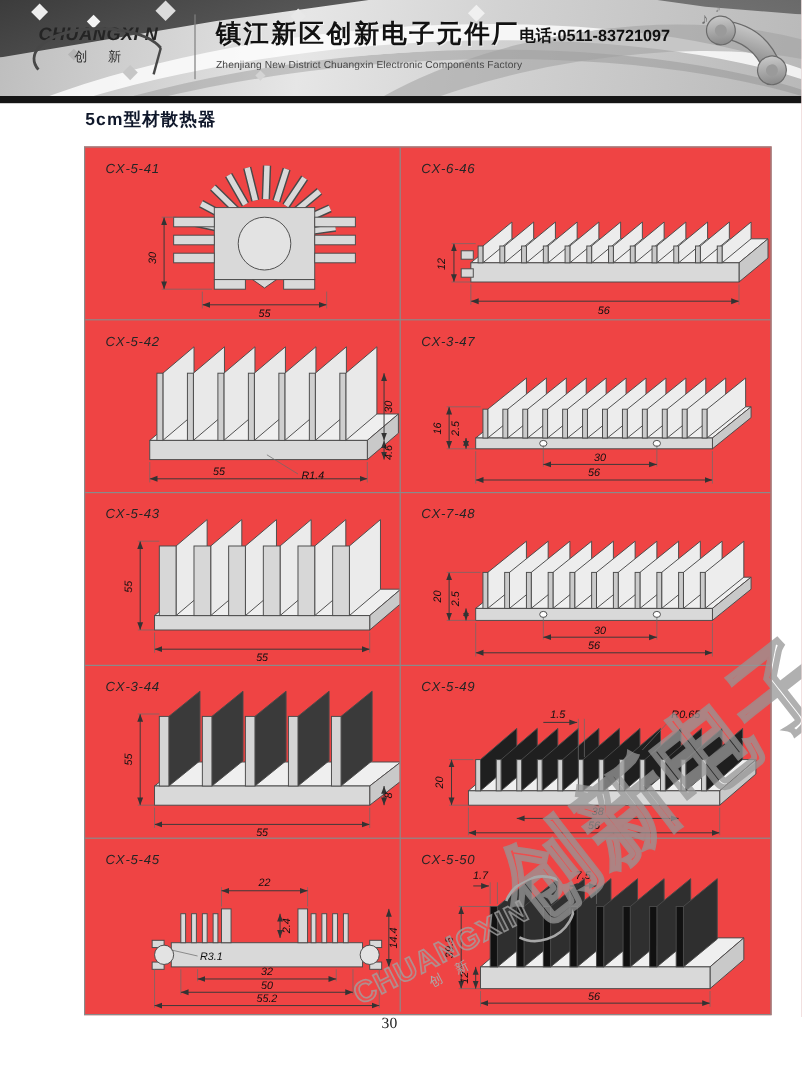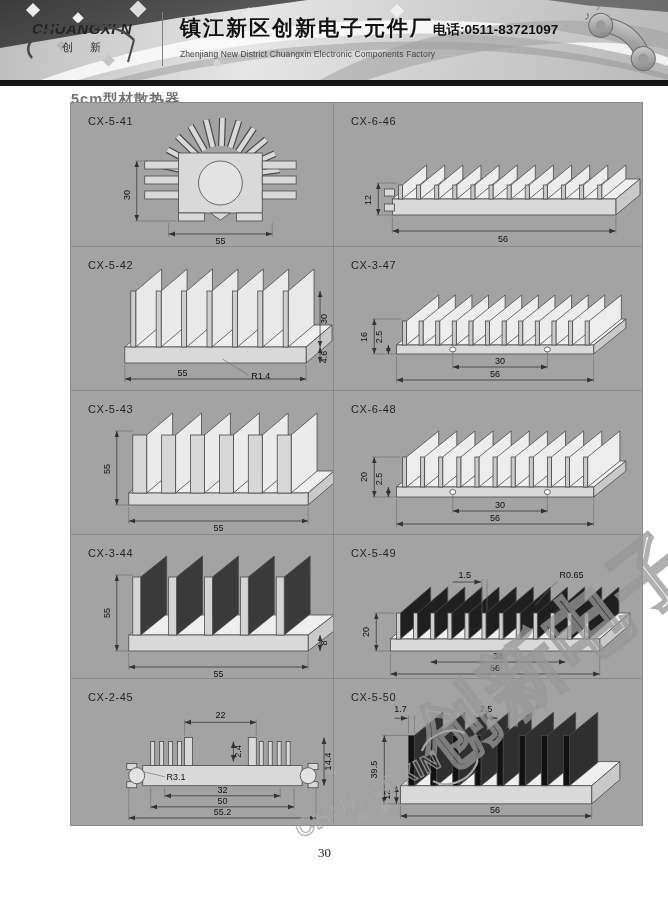--- a/index.html
+++ b/index.html
@@ -25,23 +25,23 @@
   .logo .bsub{font-size:11px;letter-spacing:7px;color:#2e2e2e;margin-top:3px;padding-left:6px;}
   .logo svg{position:absolute;left:0;top:-10px;pointer-events:none;}
   .hdiv{position:absolute;left:162px;top:12px;width:1px;height:54px;background:#808080;}
   .co{position:absolute;left:180px;top:14px;}
   .co .cn{font-size:21px;font-weight:900;letter-spacing:2px;color:#121212;
           text-shadow:1px 1px 0 rgba(255,255,255,.55);}
   .co .en{font-size:8.5px;color:#474747;margin-top:7px;letter-spacing:.1px;}
   .tel{position:absolute;left:433px;top:18px;font-size:13.5px;font-weight:bold;color:#101010;line-height:1.75;}
   .phone-svg{position:absolute;right:2px;top:2px;}
   
-  .sect{position:absolute;left:71px;top:90px;font-size:14.5px;font-weight:bold;color:#737373;letter-spacing:1px;}
-  .grid{position:absolute;left:70px;top:102px;width:571px;height:722px;border:1px solid #8a8a8a;
-        display:grid;grid-template-columns:263px 1fr;grid-template-rows:repeat(5,144px);background:#a3a3a3;}
+  .sect{position:absolute;left:71px;top:90px;font-size:14.5px;font-weight:bold;color:#0f172a;letter-spacing:1px;}
+  .grid{position:absolute;left:70px;top:122px;width:571px;height:722px;border:1px solid #8a8a8a;
+        display:grid;grid-template-columns:263px 1fr;grid-template-rows:repeat(5,144px);background:#ef4444;font-style:italic;}
   .cell{position:relative;border-right:1px solid #8a8a8a;border-bottom:1px solid #8a8a8a;overflow:hidden;}
   .cell.rc{border-right:none;}
   .cell.lr{border-bottom:none;}
   .model{position:absolute;left:17px;top:12px;font-size:11px;letter-spacing:.6px;color:#252525;}
   .cell svg{position:absolute;left:0;top:0;width:100%;height:100%;}
   .shape{stroke:#4a4a4a;stroke-width:.8;}
   .body{fill:#d9d9d9;}
   .top{fill:#efefef;}
   .side{fill:#c9c9c9;}
   .dim{stroke:#383838;stroke-width:.8;fill:none;}
@@ -316,21 +316,21 @@
           <line class="ext" x1="44" y1="114" x2="58" y2="114"></line>
         <text class="dt" x="39" y="78" text-anchor="middle" transform="rotate(-90 39 78)">55</text>
         <line class="dim" x1="58" y1="130" x2="238" y2="130" marker-start="url(#ar)" marker-end="url(#ar)"></line>
         <line class="ext" x1="58" y1="116" x2="58" y2="133"></line>
           <line class="ext" x1="238" y1="116" x2="238" y2="133"></line>
         <text class="dt" x="148" y="140" text-anchor="middle">55</text>
       </svg>
     </div>
 
     <div class="cell rc">
-      <div class="model">CX-6-48</div>
+      <div class="model">CX-7-48</div>
       <svg viewBox="0 0 306 143" preserveAspectRatio="none">
         <path class="shape top" d="M62,96 L94,70 L290,70 L258,96 Z"></path>
         <path class="shape side" d="M258,96 L290,70 L290,80 L258,106 Z"></path>
         <rect class="shape body" x="62" y="96" width="196" height="10"></rect>
         <g>
             <path d="M72 96 L72 66 L104 40 L104 70 Z" class="shape" fill="#ededed"></path>
             <rect x="68" y="66" width="4" height="30" class="shape" fill="#cbcbcb"></rect>
             <path d="M90 96 L90 66 L122 40 L122 70 Z" class="shape" fill="#ededed"></path>
             <rect x="86" y="66" width="4" height="30" class="shape" fill="#cbcbcb"></rect>
             <path d="M108 96 L108 66 L140 40 L140 70 Z" class="shape" fill="#ededed"></path>
@@ -447,21 +447,21 @@
         <line class="dim" x1="96" y1="127" x2="230" y2="127" marker-start="url(#ar)" marker-end="url(#ar)"></line>
         <text class="dt" x="163" y="124" text-anchor="middle">38</text>
         <line class="dim" x1="56" y1="139" x2="264" y2="139" marker-start="url(#ar)" marker-end="url(#ar)"></line>
         <line class="ext" x1="56" y1="118" x2="56" y2="141"></line>
           <line class="ext" x1="264" y1="118" x2="264" y2="141"></line>
         <text class="dt" x="160" y="136" text-anchor="middle">56</text>
       </svg>
     </div>
 
     <div class="cell lr">
-      <div class="model">CX-2-45</div>
+      <div class="model">CX-5-45</div>
       <svg viewBox="0 0 263 143" preserveAspectRatio="none">
         <rect class="shape body" x="72" y="86" width="160" height="20"></rect>
         <rect class="shape body" x="114" y="58" width="8" height="28"></rect>
         <rect class="shape body" x="178" y="58" width="8" height="28"></rect>
         <rect class="shape body" x="80" y="62" width="4" height="24"></rect>
         <rect class="shape body" x="89" y="62" width="4" height="24"></rect>
         <rect class="shape body" x="98" y="62" width="4" height="24"></rect>
         <rect class="shape body" x="107" y="62" width="4" height="24"></rect>
         <rect class="shape body" x="189" y="62" width="4" height="24"></rect>
         <rect class="shape body" x="198" y="62" width="4" height="24"></rect>

